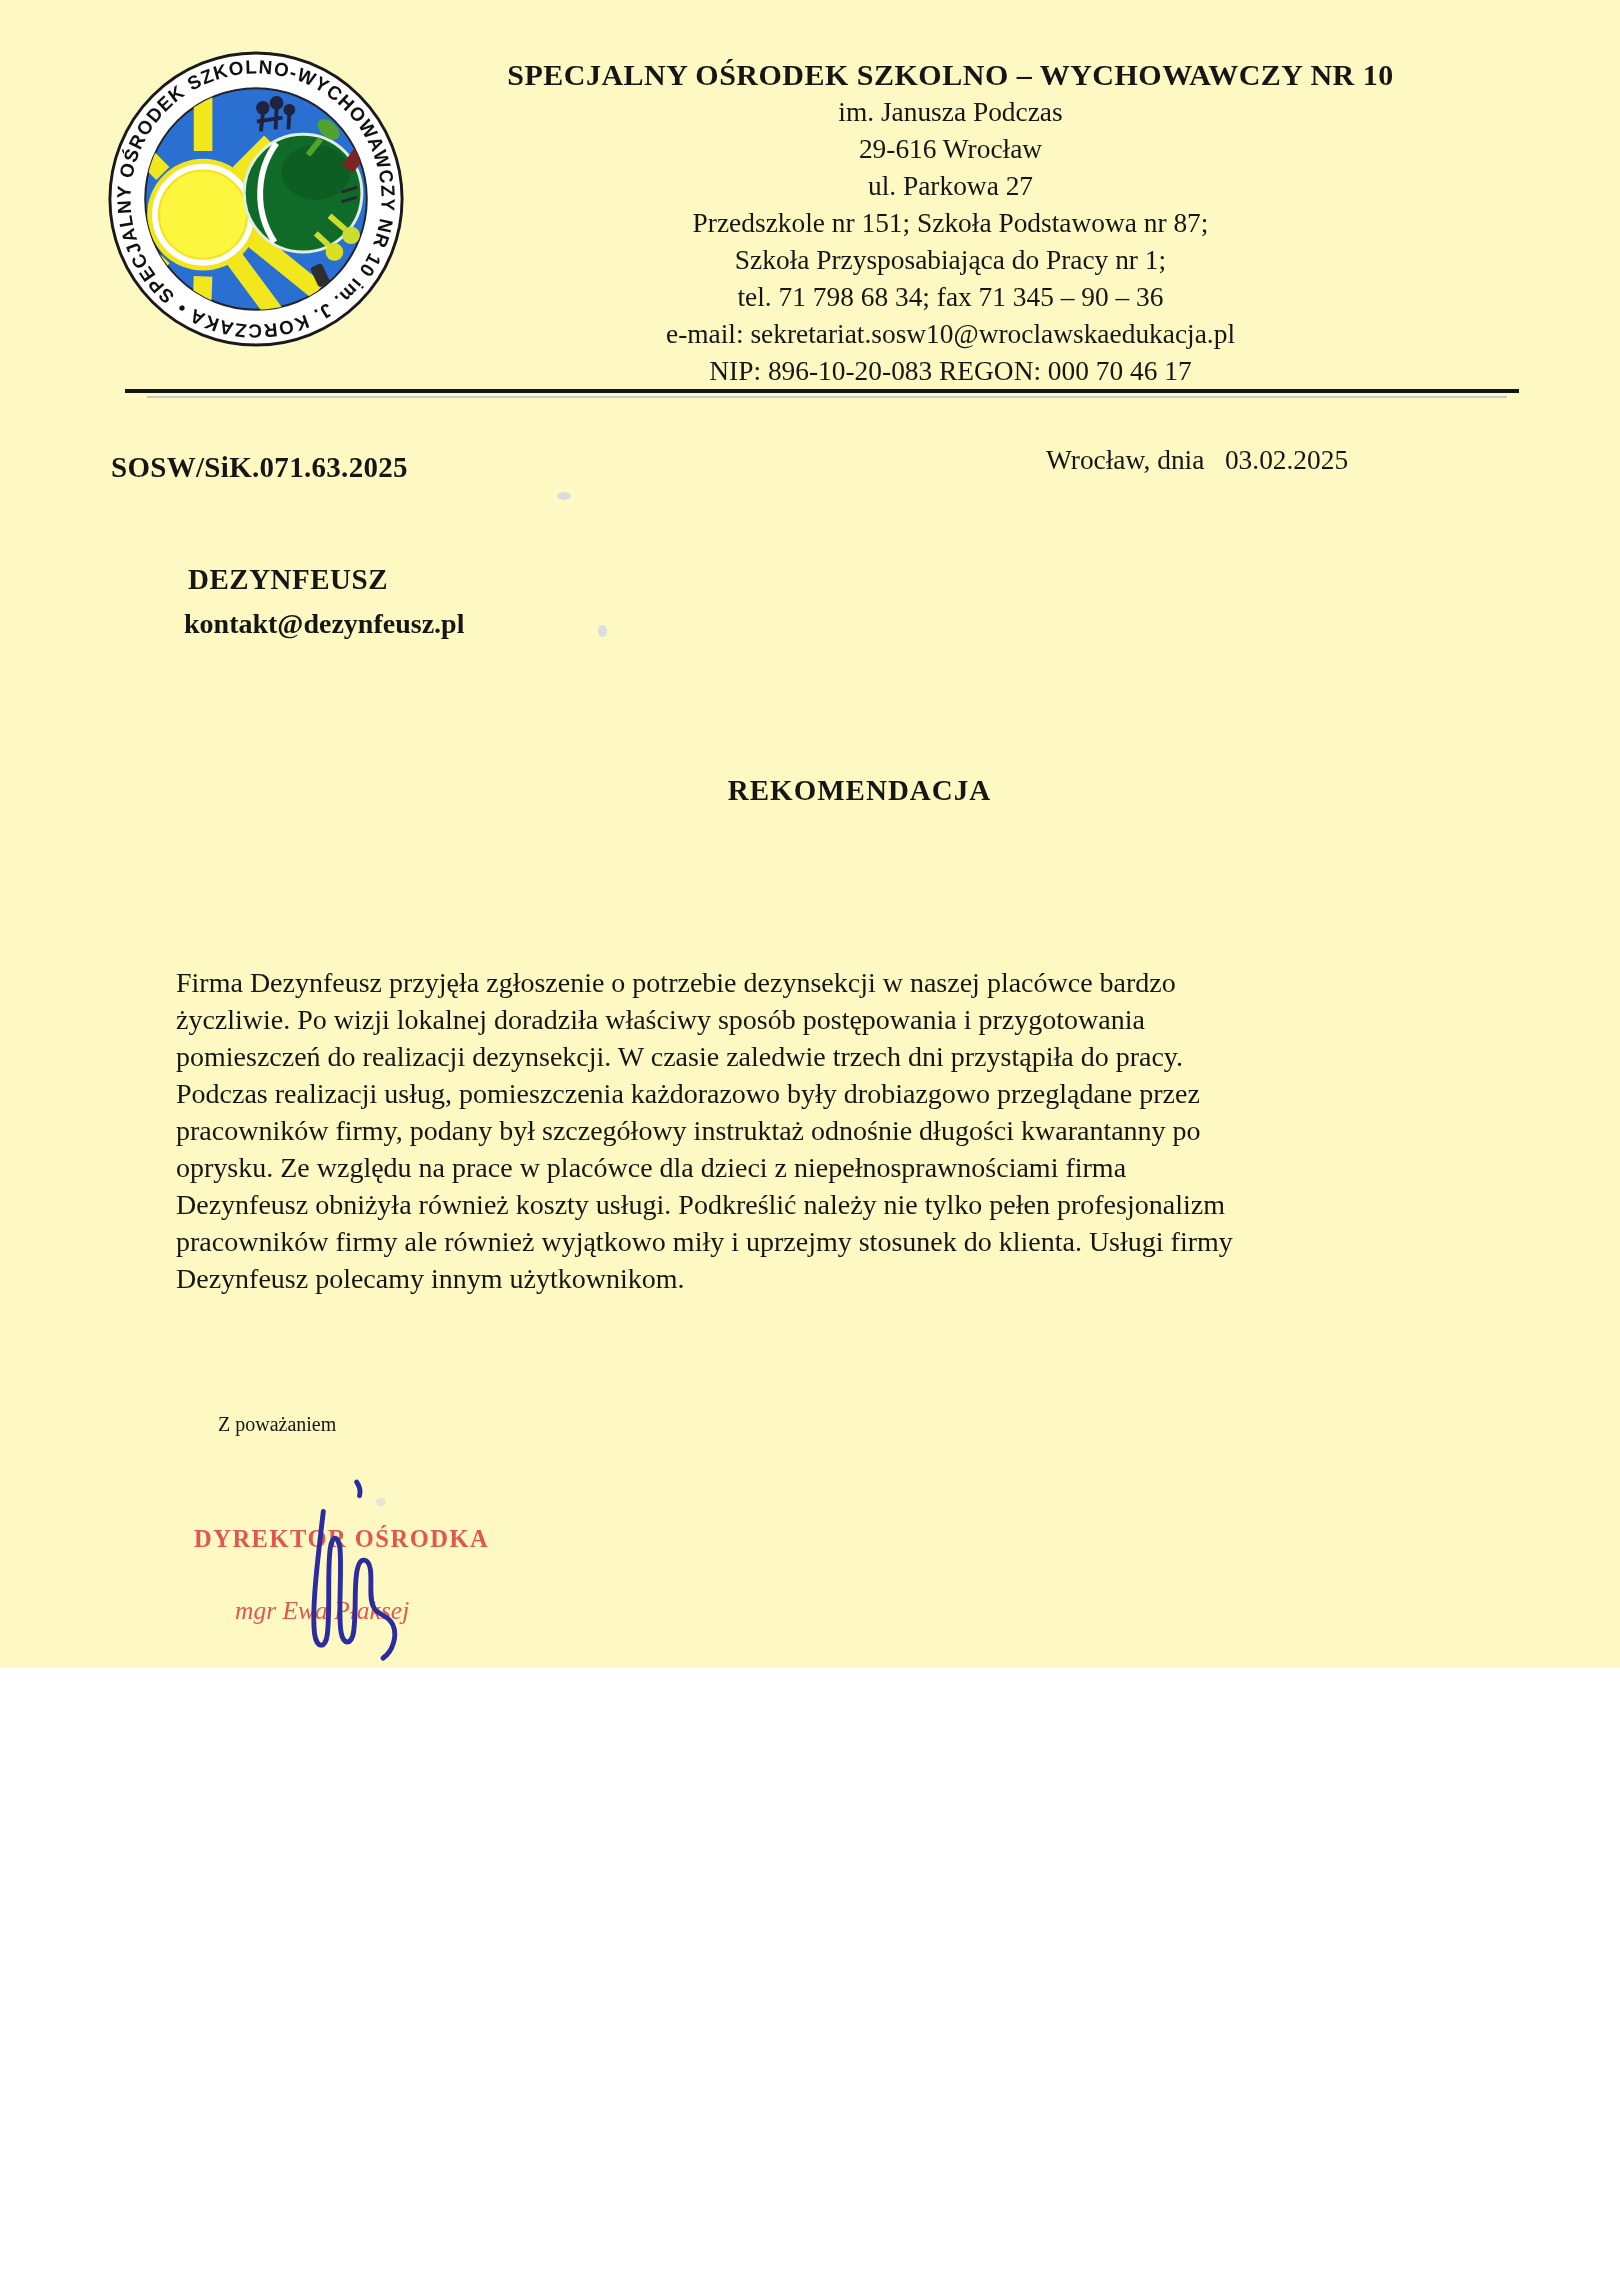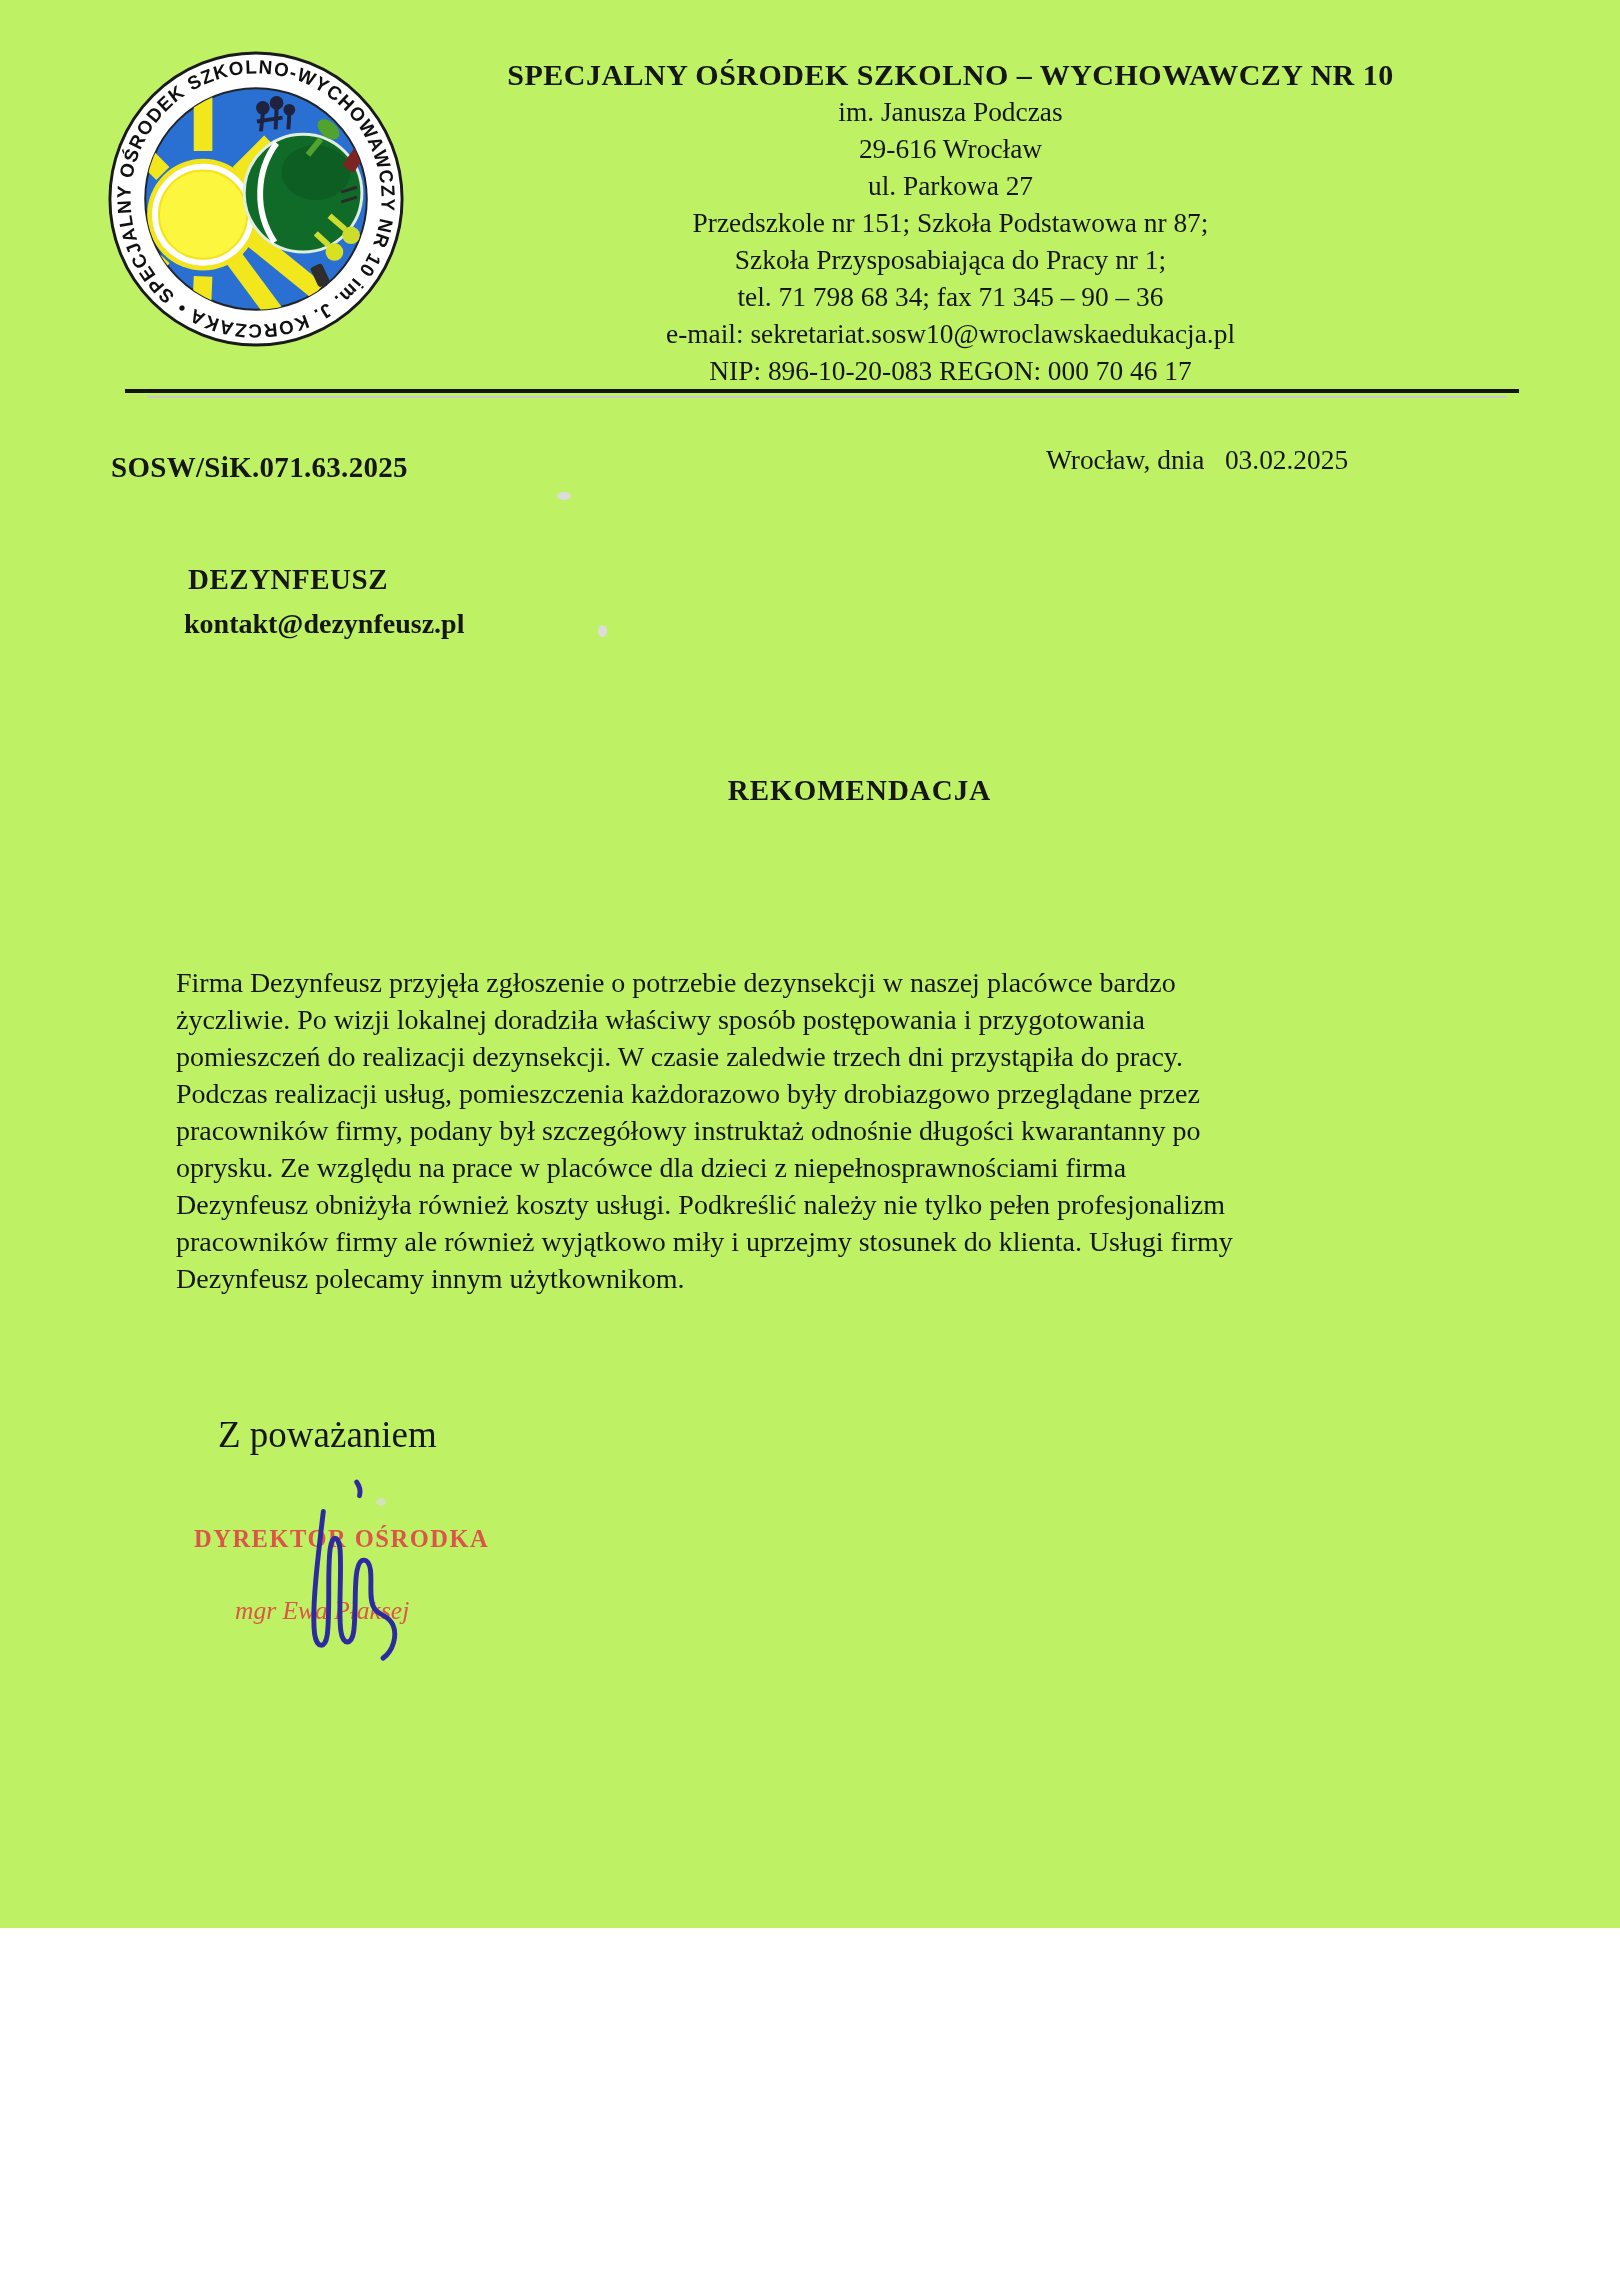--- a/index.html
+++ b/index.html
@@ -1,19 +1,19 @@
 <!DOCTYPE html>
 <html><head>
 <meta charset="utf-8">
 <style>
   html,body{margin:0;padding:0;background:#ffffff;}
   .page{
     position:relative;
-    width:1620px;height:1928px;
-    background:#bef264;
+    width:1620px;height:1668px;
+    background:#fef9c3;
     font-family:"Liberation Serif", serif;
     color:#161616;
     overflow:hidden;
   }
   
   .letterhead{
     position:absolute;left:377px;top:55px;width:1147px;
     text-align:center;
   }
   .org-name{font-size:30px;font-weight:bold;letter-spacing:0.5px;line-height:39px;}
@@ -26,21 +26,21 @@
   .date{position:absolute;left:1046px;top:445px;font-size:27.4px;}
   
   .recipient-name{position:absolute;left:188px;top:563px;font-size:29px;font-weight:bold;letter-spacing:0.5px;}
   .recipient-email{position:absolute;left:184px;top:608px;font-size:28px;font-weight:bold;}
   
   .doc-title{position:absolute;left:176px;top:774px;width:1367px;text-align:center;
     font-size:29px;font-weight:bold;letter-spacing:1px;}
   
   .body-text{position:absolute;left:176px;top:964px;width:1402px;font-size:28px;line-height:37px;}
   
-  .closing{position:absolute;left:218px;top:1413px;font-size:37px;}
+  .closing{position:absolute;left:218px;top:1413px;font-size:20px;}
   .stamp-title{position:absolute;left:194px;top:1525px;font-size:24.5px;font-weight:bold;
     letter-spacing:1.5px;color:#e04545;opacity:.9;}
   .stamp-name{position:absolute;left:235px;top:1596px;font-size:25.5px;font-style:italic;
     color:#e04545;opacity:.9;}
   .signature{position:absolute;left:294px;top:1472px;}
   
   .speck{position:absolute;background:#dcdcdc;border-radius:50%;}
   .speck-1{left:557px;top:492px;width:13.7px;height:7.8px;}
   .speck-2{left:598px;top:625px;width:8.8px;height:11.8px;}
   .speck-3{left:376px;top:1498px;width:9.8px;height:7.8px;opacity:.7;}

